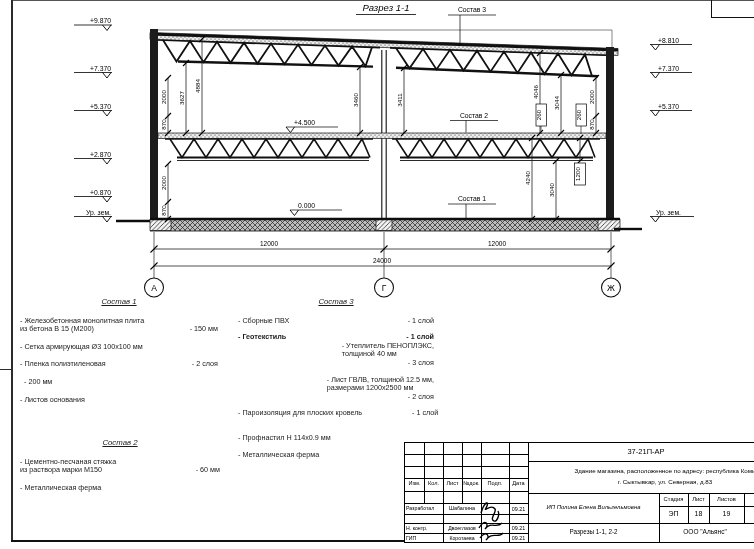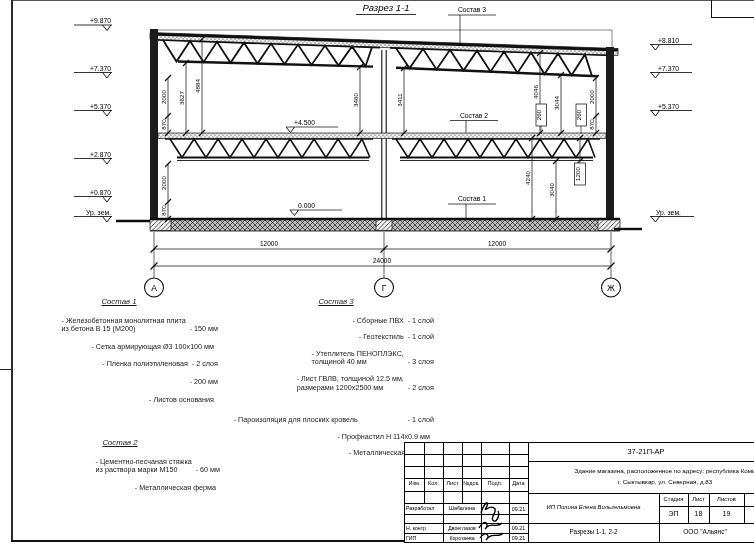--- a/index.html
+++ b/index.html
@@ -7,21 +7,21 @@
     width:754px;height:549px;position:relative;overflow:hidden;background:#fff;
     font-family:"Liberation Sans","DejaVu Sans",sans-serif;color:#111;
     -webkit-font-smoothing:antialiased;
   }
   .abs{position:absolute;}
   
   .frame{position:absolute;background:#2b2b2b;}
   
   .matlist{position:absolute;font-size:7.2px;line-height:8.6px;color:#1a1a1a;}
   .mat-head{font-style:italic;text-decoration:underline;text-align:center;font-size:7.8px;margin-bottom:10px;}
-  .mi{display:flex;justify-content:flex-end;align-items:flex-end;margin-bottom:9px;}
+  .mi{display:flex;justify-content:space-between;align-items:flex-end;margin-bottom:9px;}
   .mt span{display:block;white-space:nowrap;}
   .mv{white-space:nowrap;padding-left:4px;}
   
   .tb{position:absolute;left:404px;top:442px;width:360px;height:99px;border:1.5px solid #000;box-sizing:content-box;background:#fff;font-size:6px;color:#000;}
   .tb .vl{position:absolute;width:1px;background:#000;}
   .tb .hl{position:absolute;height:1px;background:#000;}
   .tb .cell{position:absolute;text-align:center;white-space:nowrap;overflow:visible;}
   .sig-svg{position:absolute;pointer-events:none;}
   svg text{font-family:"Liberation Sans","DejaVu Sans",sans-serif;fill:#000;}
 </style>
@@ -379,42 +379,42 @@
 
 <div class="matlist" style="left:238px;top:298px;width:196px;">
   <div class="mat-head">Состав 3</div>
   <div class="mi" style="margin-bottom:8px;">
       <div class="mt">
         <span>- Сборные ПВХ</span>
         <span></span>
       </div>
       <div class="mv">- 1 слой</div>
     </div>
-  <div class="mi" style="margin-bottom:8px;">
+  <div class="mi" style="margin-bottom:0;font-weight:bold;">
       <div class="mt">
         <span>- Геотекстиль</span>
         <span></span>
       </div>
       <div class="mv">- 1 слой</div>
     </div>
-  <div class="mi" style="margin-bottom:8px;">
+  <div class="mi" style="margin-bottom:8px;flex-direction:column;">
       <div class="mt">
         <span>- Утеплитель ПЕНОПЛЭКС,</span>
         <span>толщиной 40 мм</span>
       </div>
       <div class="mv">- 3 слоя</div>
     </div>
-  <div class="mi" style="margin-bottom:24px;">
+  <div class="mi" style="margin-bottom:8px;flex-direction:column;">
       <div class="mt">
         <span>- Лист ГВЛВ, толщиной 12.5 мм,</span>
         <span>размерами 1200х2500 мм</span>
       </div>
       <div class="mv">- 2 слоя</div>
     </div>
-  <div class="mi" style="margin-bottom:8px;gap:46px;">
+  <div class="mi" style="margin-bottom:16px;gap:46px;">
       <div class="mt">
         <span>- Пароизоляция для плоских кровель</span>
         <span></span>
       </div>
       <div class="mv">- 1 слой</div>
     </div>
   <div class="mi" style="margin-bottom:8px;">
       <div class="mt">
         <span>- Профнастил Н 114х0.9 мм</span>
         <span></span>

